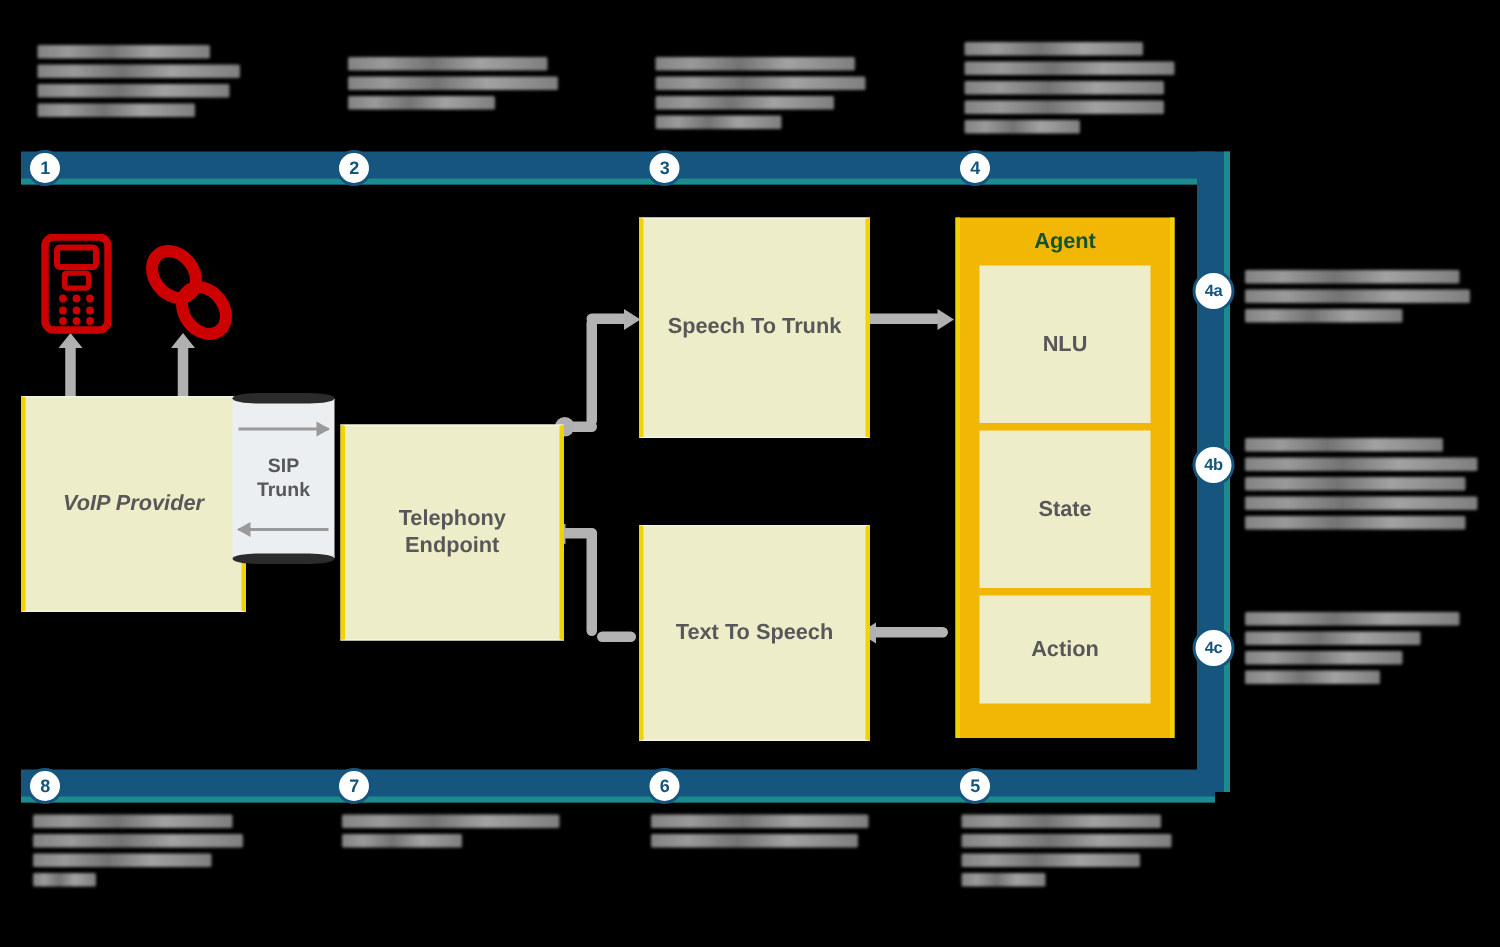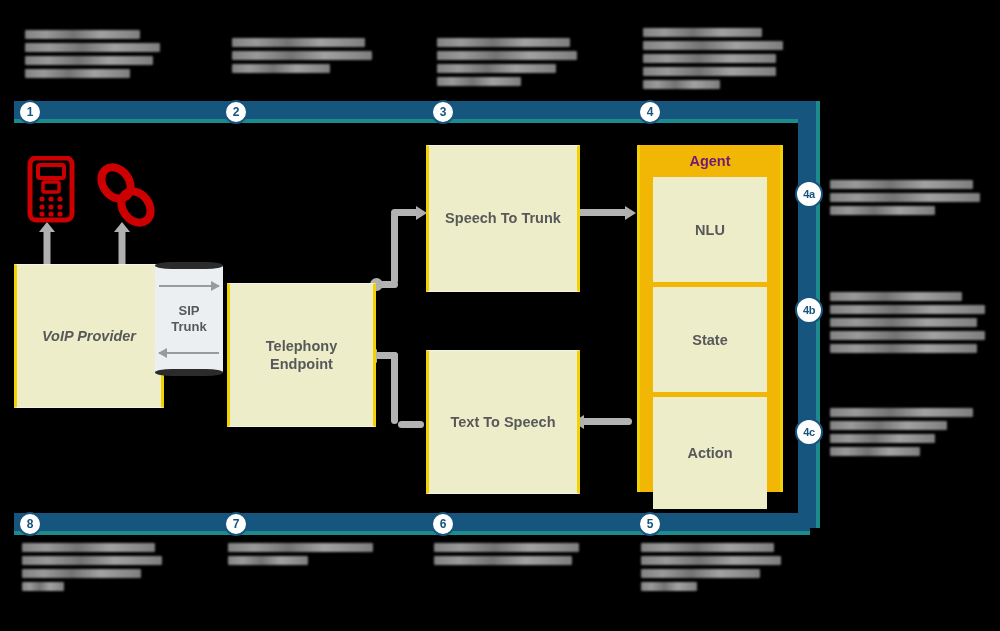--- a/index.html
+++ b/index.html
@@ -34,21 +34,21 @@
   .pbox{position:absolute;background:#edeec9;border-left:3px solid #f2d200;
         border-right:3px solid #f2d200;border-top:1px solid #f3f4e2;
         border-bottom:1px solid #f3f4e2;
         display:flex;align-items:center;justify-content:center;text-align:center;
         font-size:14.5px;font-weight:bold;color:#58585a;line-height:1.25;z-index:3;}
 
   
   #agent{position:absolute;background:#f2b705;border-left:3px solid #f2d200;
          border-right:3px solid #f2d200;z-index:2;}
   #agent .agent-title{position:absolute;left:0;right:0;top:8px;text-align:center;
-         font-size:14.5px;font-weight:bold;color:#701a75;}
+         font-size:14.5px;font-weight:bold;color:#14532d;}
   #agent .sub{position:absolute;left:13px;right:13px;background:#edeec9;
          display:flex;align-items:center;justify-content:center;
          font-size:14.5px;font-weight:bold;color:#58585a;}
 
   
   #sip{position:absolute;z-index:4;}
   #sip .body{position:absolute;left:0;right:0;top:6px;bottom:6px;background:#eceff1;
              border-top:1px solid #bfc3c6;border-bottom:1px solid #bfc3c6;}
   #sip .cap{position:absolute;left:0;right:0;height:7px;background:#2b2b2b;border-radius:50%/100%;}
   #sip .cap.top{top:2px;}
@@ -263,21 +263,21 @@
   </div>
 
   <div id="agent" style="left:637px;top:145px;width:140px;height:347px;">
     <div class="agent-title">Agent</div>
     <div class="sub" style="top:32px;height:105px;">
       <span>NLU</span>
     </div>
     <div class="sub" style="top:142px;height:105px;">
       <span>State</span>
     </div>
-    <div class="sub" style="top:252px;height:112px;justify-content:center;">
+    <div class="sub" style="top:252px;height:72px;justify-content:center;">
       <span>Action</span>
     </div>
   </div>
 
   <div class="cnode" style="left:370px;top:278px;"></div>
   <div class="conn h" style="left:374px;top:281px;width:24px;"></div>
   <div class="conn v" style="left:391px;top:212px;height:72px;"></div>
   <div class="conn h" style="left:391px;top:209px;width:28px;"></div>
   <div class="carrow r" style="left:416px;top:206px;"></div>
 

